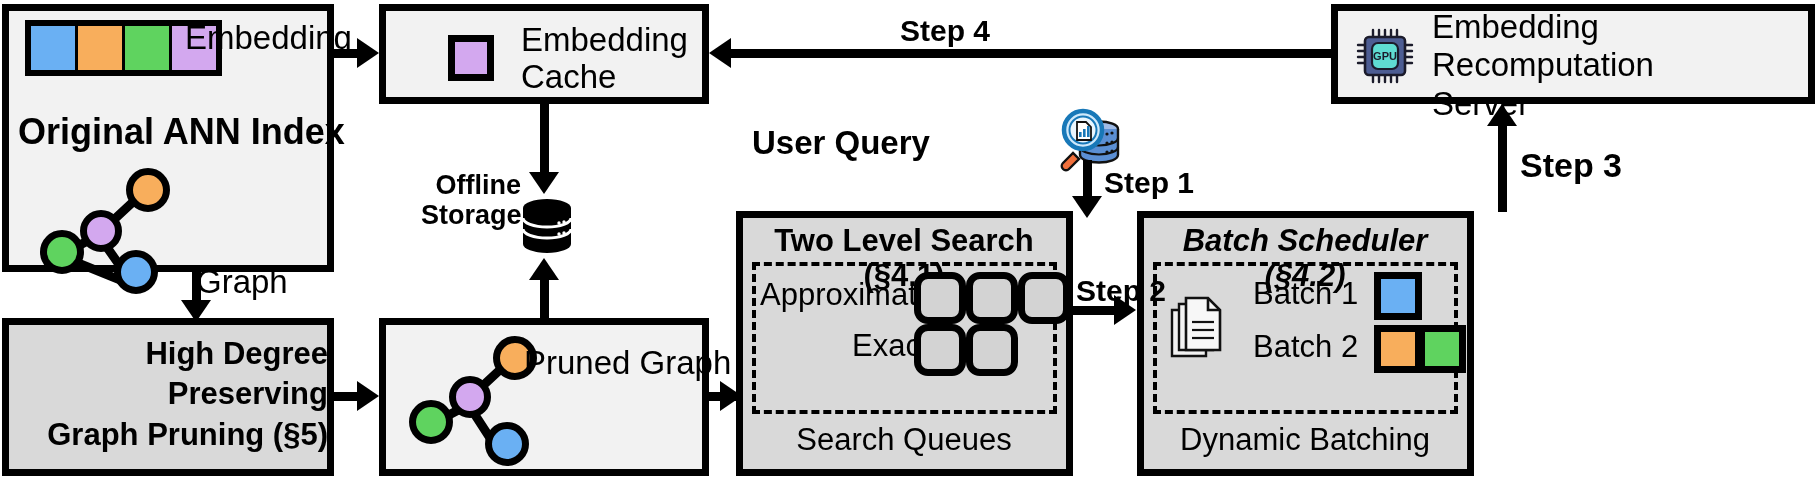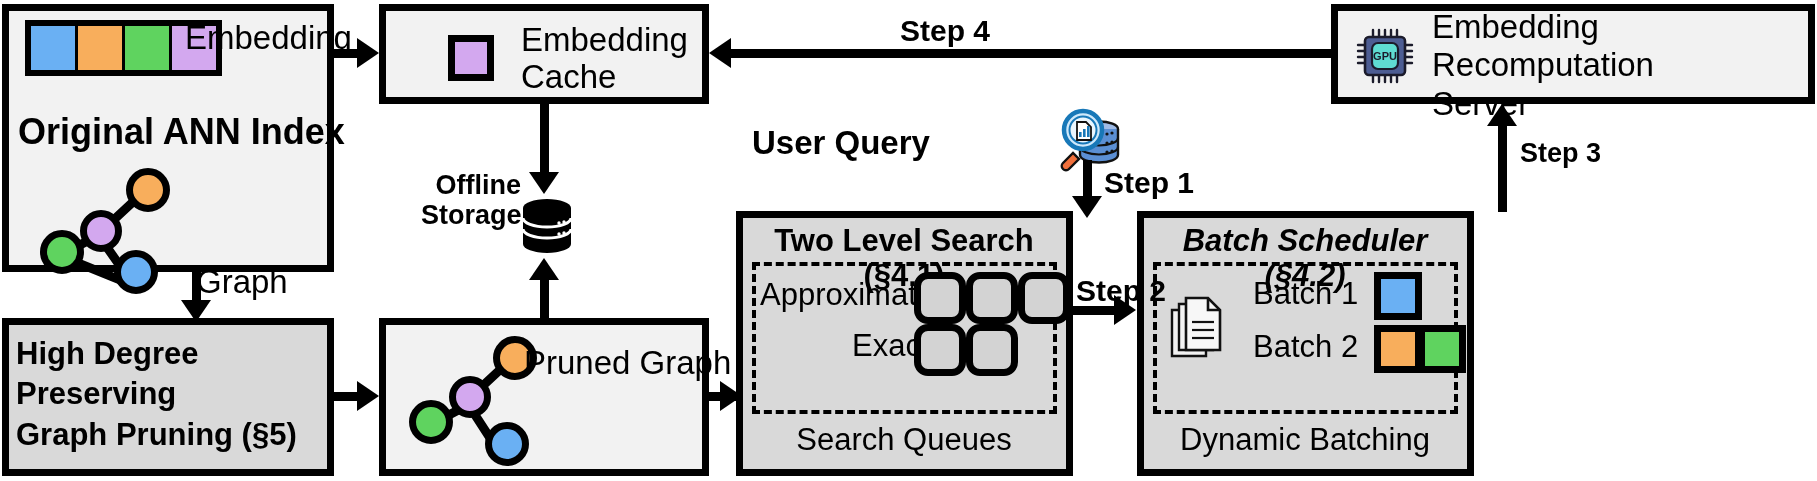--- a/index.html
+++ b/index.html
@@ -114,21 +114,21 @@
     <ellipse cx="26" cy="46" rx="24" ry="9" fill="#000"></ellipse>
     <path d="M2 20 a24 9 0 0 0 48 0" fill="none" stroke="#fff" stroke-width="3"></path>
     <path d="M2 31 a24 9 0 0 0 48 0" fill="none" stroke="#fff" stroke-width="3"></path>
     <circle cx="38" cy="25" r="1.7" fill="#fff"></circle>
       <circle cx="43" cy="24" r="1.7" fill="#fff"></circle>
     <circle cx="38" cy="36" r="1.7" fill="#fff"></circle>
       <circle cx="43" cy="35" r="1.7" fill="#fff"></circle>
   </svg>
 
   <div class="box gray" style="left:2px;top:318px;width:332px;height:158px;"></div>
-  <div class="lbl b" style="left:16px;top:334px;width:320px;font-size:31px;text-align:left;line-height:1.3;">High Degree Preserving
+  <div class="lbl b" style="left:8px;top:334px;width:320px;font-size:31px;text-align:right;line-height:1.3;">High Degree Preserving
 Graph Pruning (§5)</div>
 
   <div class="box" style="left:379px;top:318px;width:330px;height:158px;"></div>
 
   <div class="graph" style="left:405px;top:336px;width:140px;height:110px;">
     <div class="gedge" style="left:62px;top:60px;width:48px;transform:rotate(-43deg);"></div>
     <div class="gedge" style="left:26px;top:84px;width:48px;transform:rotate(-28deg);"></div>
     <div class="gedge" style="left:62px;top:62px;width:54px;transform:rotate(57deg);"></div>
     <div class="gnode" style="left:88px;top:0px;width:44px;height:44px;background:#f8ae5c;"></div>
     <div class="gnode" style="left:44px;top:40px;width:42px;height:42px;background:#d3a8ef;"></div>
@@ -231,19 +231,19 @@
   <div class="ln" style="left:1083px;top:160px;width:9px;height:50px;"></div>
   <div class="ah down" style="left:1072px;top:196px;"></div>
   <div class="lbl b" style="left:1104px;top:166px;font-size:30px;">Step 1</div>
 
   <div class="ln" style="left:1073px;top:306px;width:48px;height:9px;"></div>
   <div class="ah right" style="left:1114px;top:295px;"></div>
   <div class="lbl b" style="left:1076px;top:274px;font-size:30px;">Step 2</div>
 
   <div class="ln" style="left:1498px;top:118px;width:9px;height:94px;"></div>
   <div class="ah up" style="left:1487px;top:104px;"></div>
-  <div class="lbl b" style="left:1520px;top:138px;font-size:27px;">Step 3</div>
+  <div class="lbl b" style="left:1520px;top:146px;font-size:34px;">Step 3</div>
 
   <div class="ln" style="left:728px;top:49px;width:605px;height:9px;"></div>
   <div class="ah left" style="left:709px;top:38px;"></div>
   <div class="lbl b" style="left:900px;top:14px;font-size:30px;">Step 4</div>
 
 </div>
 
 </body></html>

